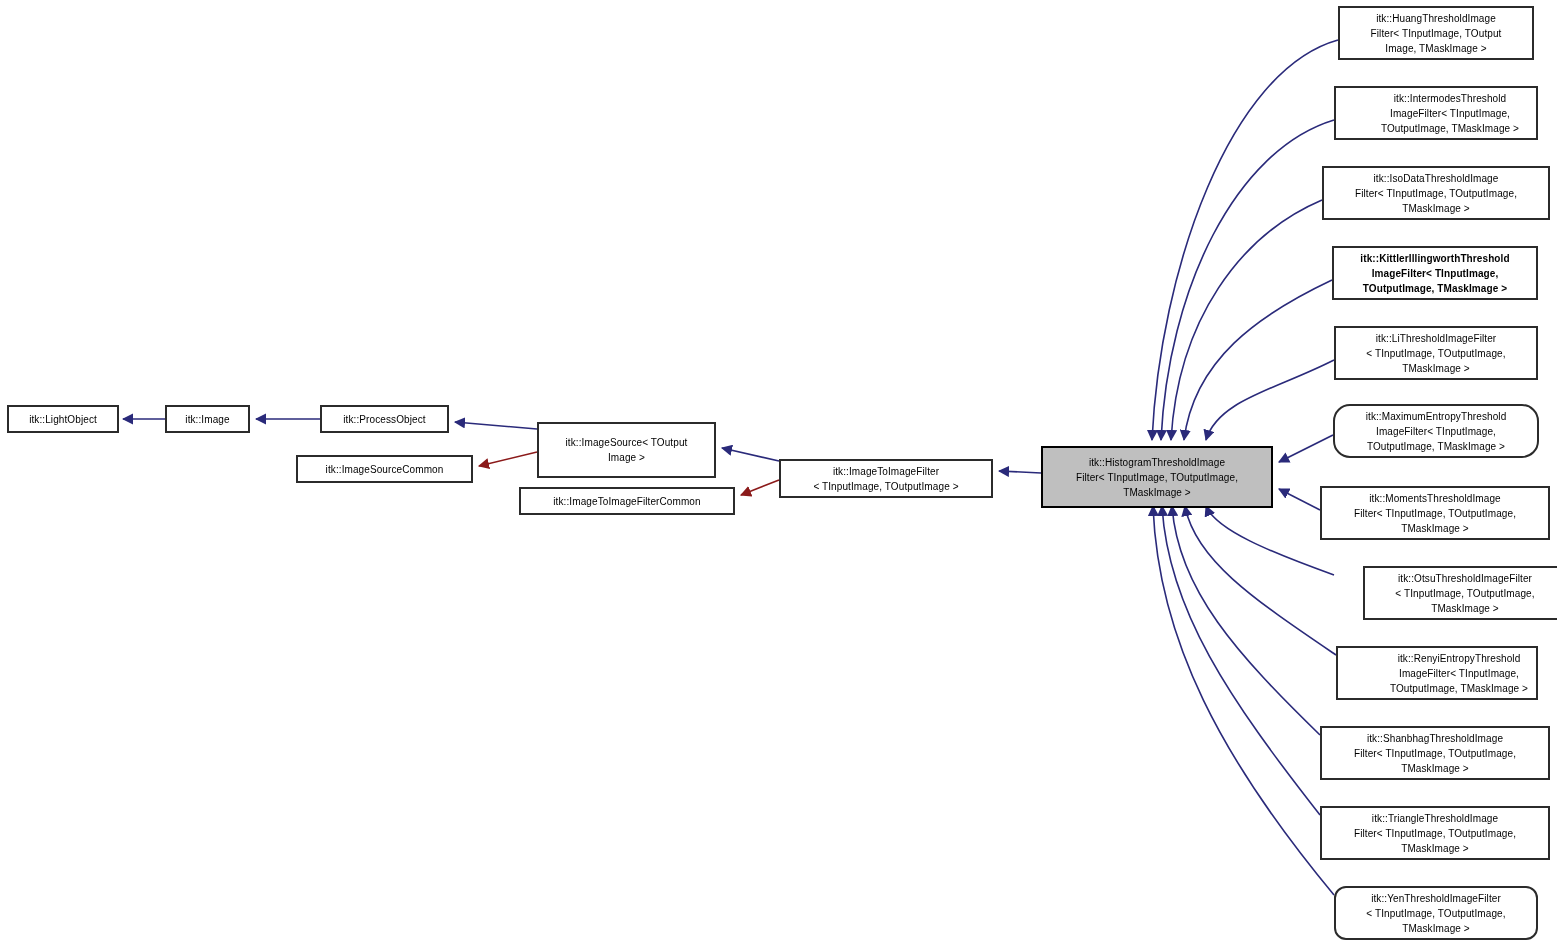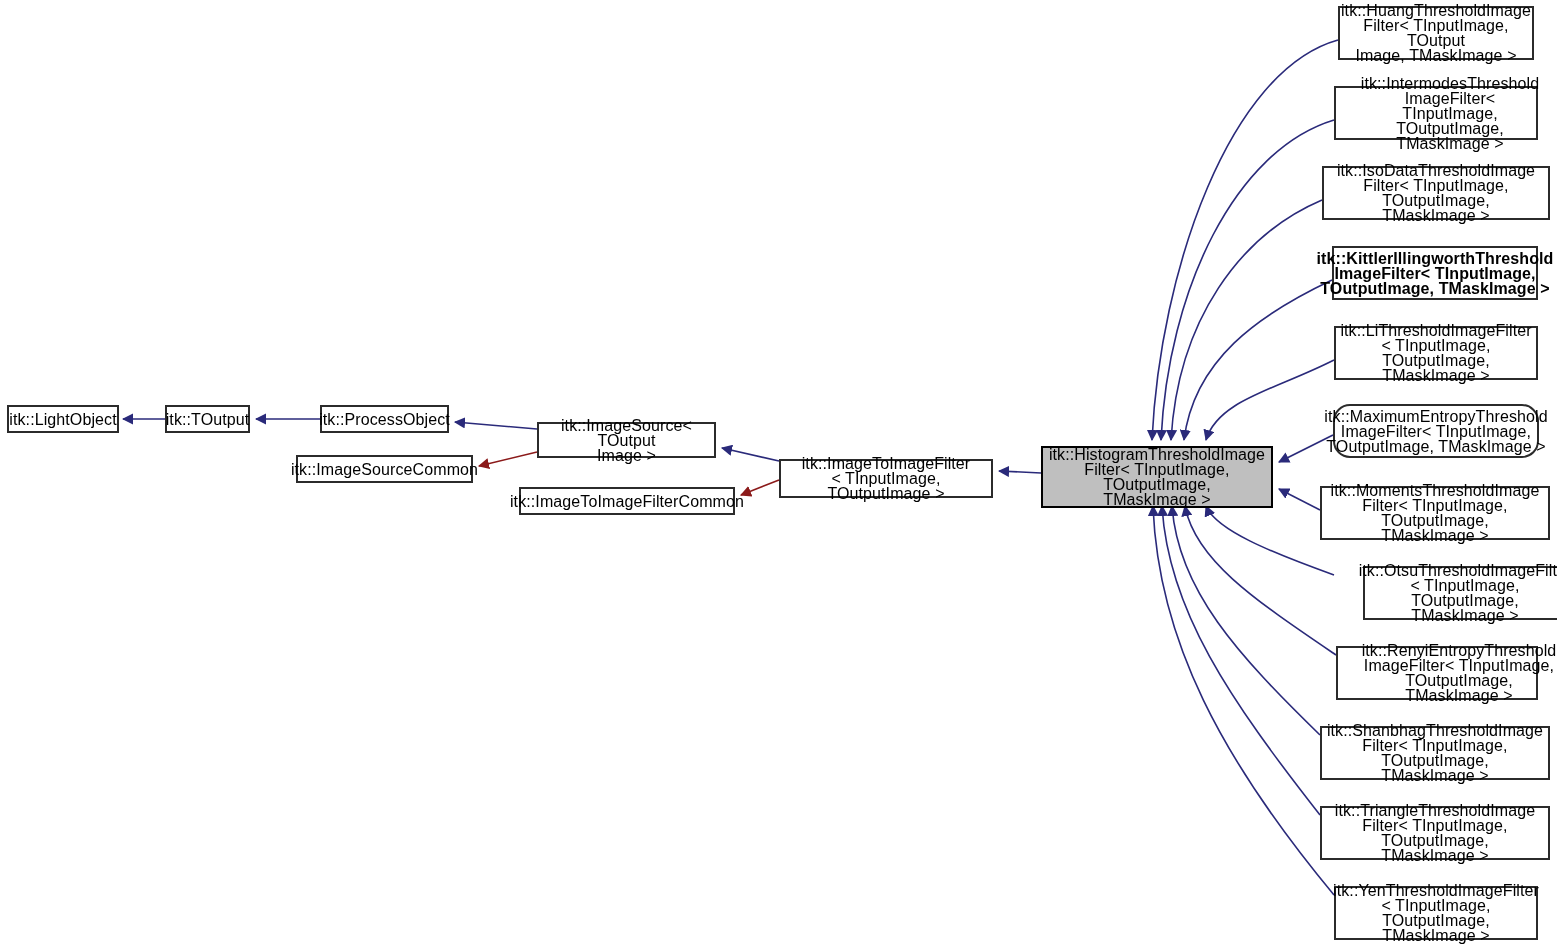--- a/index.html
+++ b/index.html
@@ -22,21 +22,21 @@
     width: 1557px;
     height: 947px;
     pointer-events: none;
   }
   .node {
     position: absolute;
     box-sizing: border-box;
     border: 1px solid #2b2b2b;
     background: #ffffff;
     color: #000000;
-    font-size: 16px;
+    font-size: 10px;
     line-height: 15px;
     text-align: center;
     display: flex;
     align-items: center;
     justify-content: center;
     white-space: pre-line;
     letter-spacing: 0.1px;
     z-index: 3;
   }
   .node.thick {
@@ -81,24 +81,24 @@
         <path d="M 1320,510 L 1279,489" fill="none" stroke="#2a2a7a" stroke-width="1.6" marker-end="url(#arrow-blue)"></path>
         <path d="M 1334,575 C 1270,552 1216,530 1206,506" fill="none" stroke="#2a2a7a" stroke-width="1.6" marker-end="url(#arrow-blue)"></path>
         <path d="M 1336,655 C 1255,600 1195,560 1185,506" fill="none" stroke="#2a2a7a" stroke-width="1.6" marker-end="url(#arrow-blue)"></path>
         <path d="M 1320,735 C 1238,655 1178,590 1172,506" fill="none" stroke="#2a2a7a" stroke-width="1.6" marker-end="url(#arrow-blue)"></path>
         <path d="M 1320,815 C 1230,700 1168,610 1162,506" fill="none" stroke="#2a2a7a" stroke-width="1.6" marker-end="url(#arrow-blue)"></path>
         <path d="M 1334,895 C 1222,760 1158,640 1153,506" fill="none" stroke="#2a2a7a" stroke-width="1.6" marker-end="url(#arrow-blue)"></path>
       </g>
   </svg>
   <div id="nodes">
       <div class="node thick" style="left: 7px; top: 405px; width: 112px; height: 28px;"><span class="label">itk::LightObject</span></div>
-      <div class="node thick" style="left: 165px; top: 405px; width: 85px; height: 28px;"><span class="label">itk::TOutput</span></div>
+      <div class="node thick" style="left: 165px; top: 405px; width: 85px; height: 28px;"><span class="label">itk::Image</span></div>
       <div class="node thick" style="left: 320px; top: 405px; width: 129px; height: 28px;"><span class="label">itk::ProcessObject</span></div>
       <div class="node thick" style="left: 296px; top: 455px; width: 177px; height: 28px;"><span class="label">itk::ImageSourceCommon</span></div>
-      <div class="node thick" style="left: 537px; top: 422px; width: 179px; height: 36px;"><span class="label">itk::ImageSource&lt; TOutput
+      <div class="node thick" style="left: 537px; top: 422px; width: 179px; height: 56px;"><span class="label">itk::ImageSource&lt; TOutput
 Image &gt;</span></div>
       <div class="node thick" style="left: 519px; top: 487px; width: 216px; height: 28px;"><span class="label">itk::ImageToImageFilterCommon</span></div>
       <div class="node thick" style="left: 779px; top: 451px; width: 214px; height: 39px; margin-top: 8px;"><span class="label">itk::ImageToImageFilter
 &lt; TInputImage, TOutputImage &gt;</span></div>
       <div class="node highlight thick" style="left: 1041px; top: 446px; width: 232px; height: 62px;"><span class="label">itk::HistogramThresholdImage
 Filter&lt; TInputImage, TOutputImage,
 TMaskImage &gt;</span></div>
       <div class="node thick" style="left: 1338px; top: 6px; width: 196px; height: 54px;"><span class="label">itk::HuangThresholdImage
 Filter&lt; TInputImage, TOutput
 Image, TMaskImage &gt;</span></div>
@@ -125,17 +125,17 @@
 TMaskImage &gt;</span></div>
       <div class="node thick" style="left: 1336px; top: 646px; width: 202px; height: 54px; padding-left: 44px;"><span class="label">itk::RenyiEntropyThreshold
 ImageFilter&lt; TInputImage,
 TOutputImage, TMaskImage &gt;</span></div>
       <div class="node thick" style="left: 1320px; top: 726px; width: 230px; height: 54px;"><span class="label">itk::ShanbhagThresholdImage
 Filter&lt; TInputImage, TOutputImage,
 TMaskImage &gt;</span></div>
       <div class="node thick" style="left: 1320px; top: 806px; width: 230px; height: 54px;"><span class="label">itk::TriangleThresholdImage
 Filter&lt; TInputImage, TOutputImage,
 TMaskImage &gt;</span></div>
-      <div class="node thick" style="left: 1334px; top: 886px; width: 204px; height: 54px;"><span class="label">itk::YenThresholdImageFilter
+      <div class="node thick" style="left: 1334px; top: 886px; width: 204px; height: 54px; border-radius: 12px;"><span class="label">itk::YenThresholdImageFilter
 &lt; TInputImage, TOutputImage,
 TMaskImage &gt;</span></div>
     </div>
 </div>
 
 </body></html>

